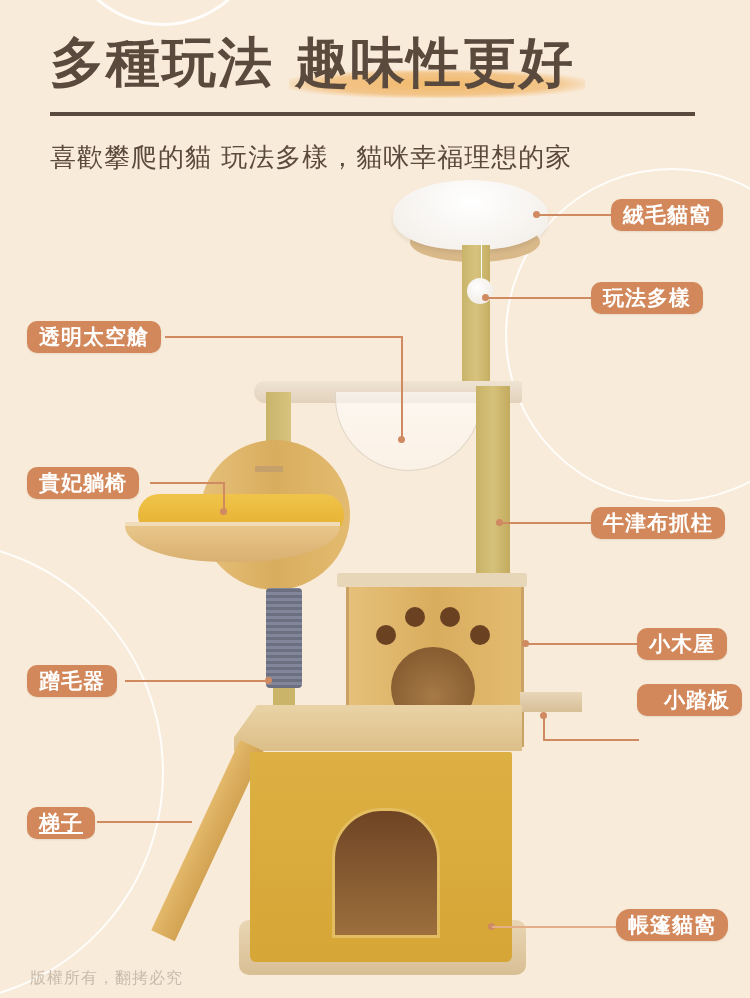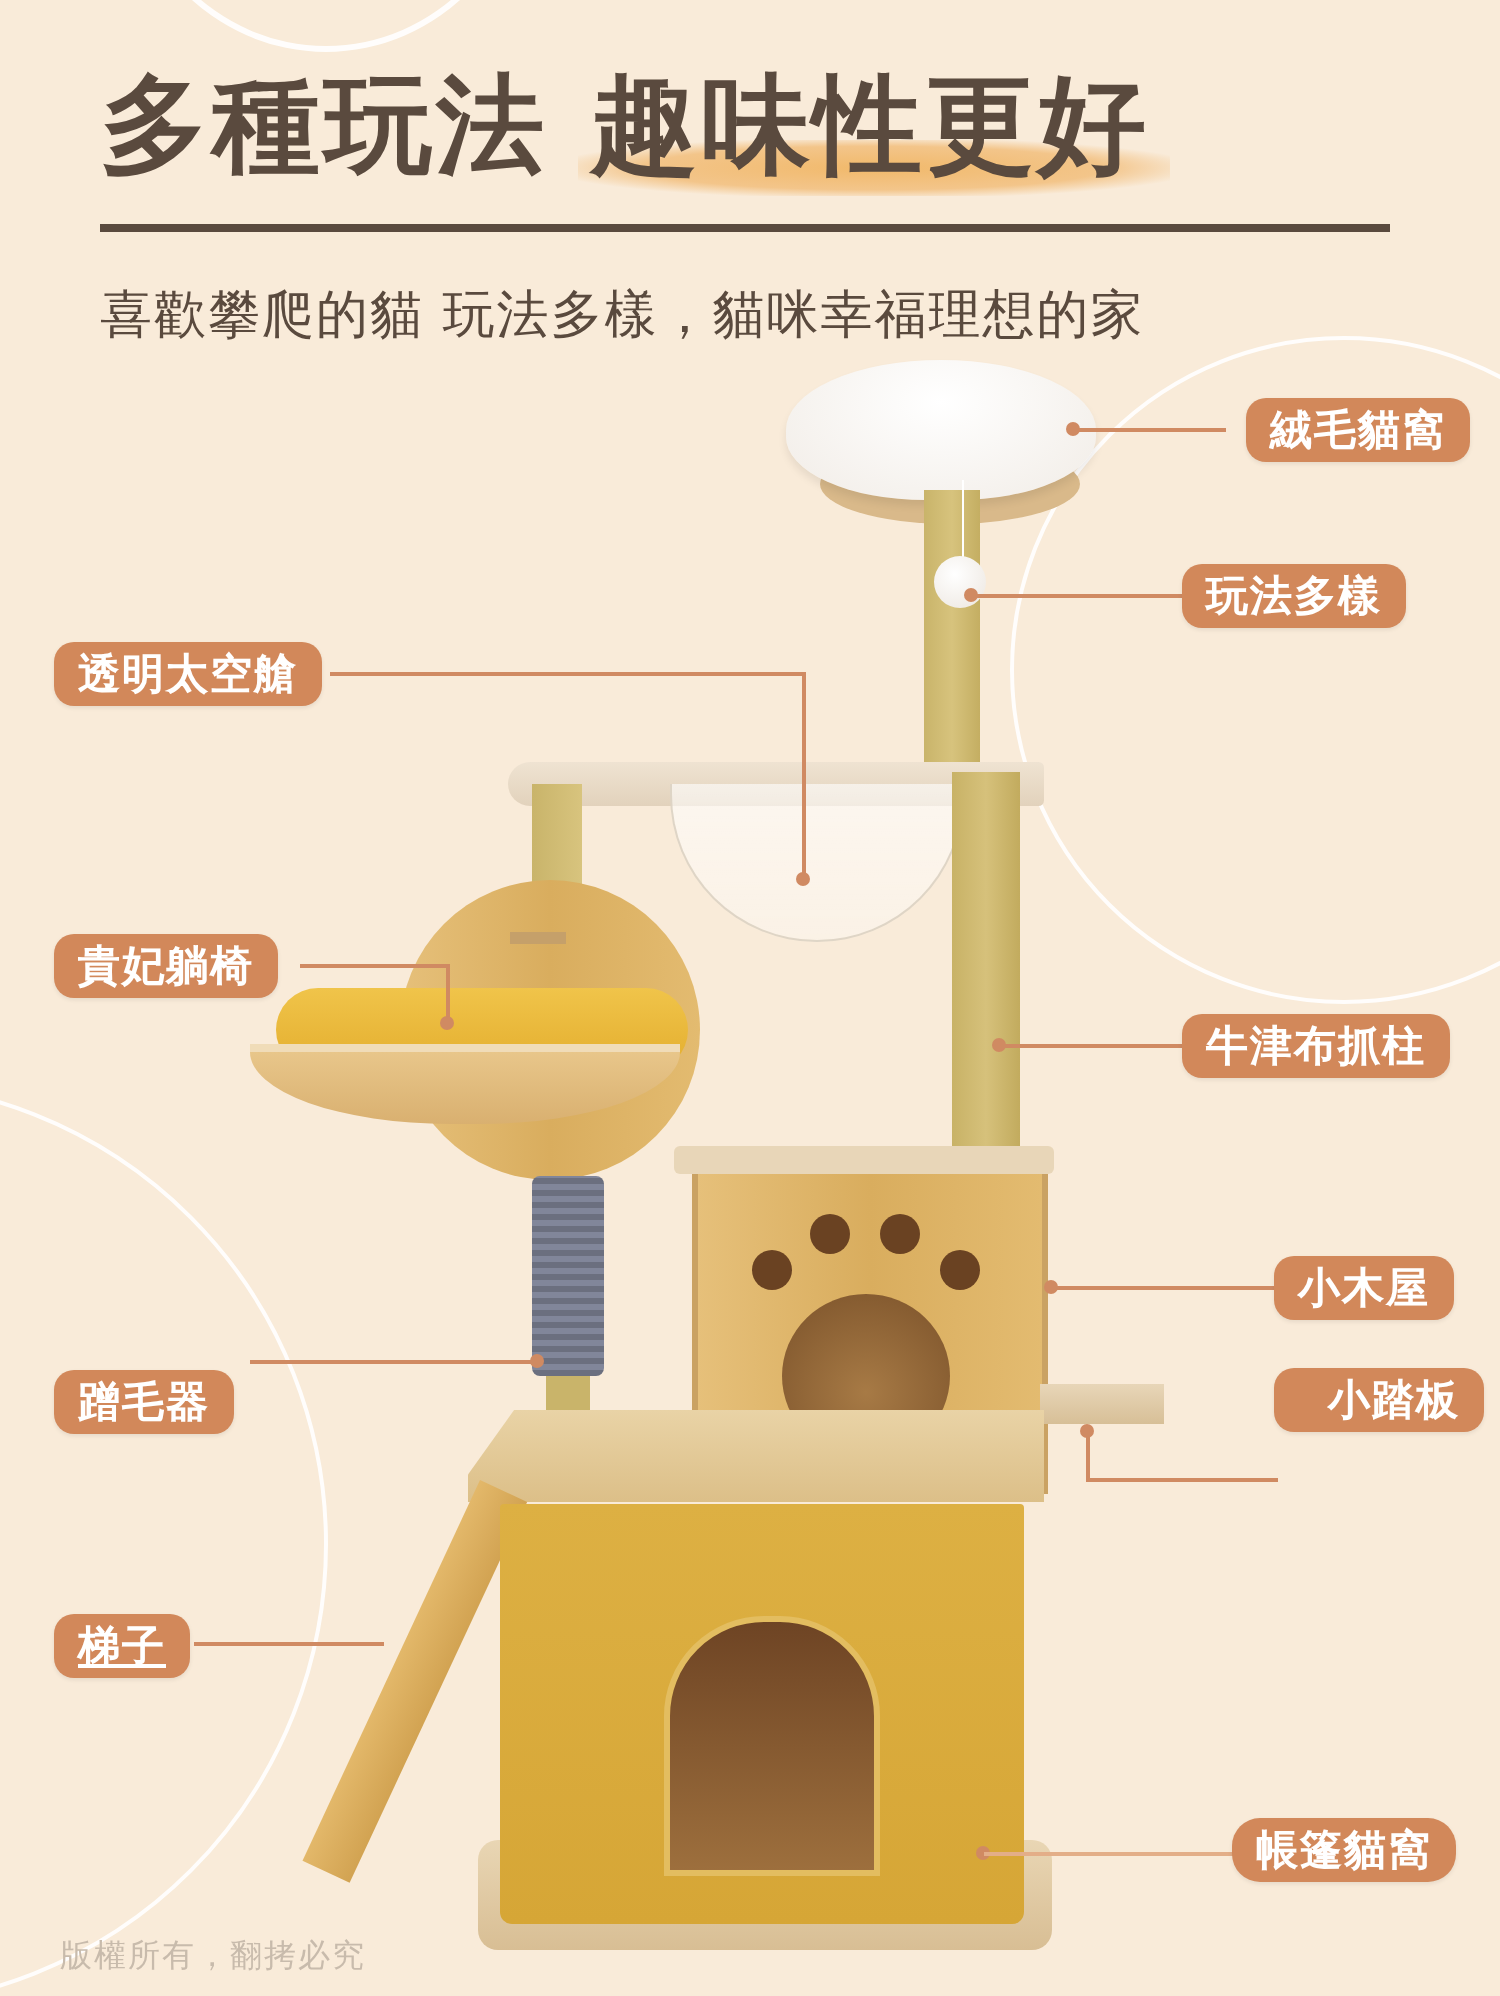--- a/index.html
+++ b/index.html
@@ -80,21 +80,21 @@
   <div class="abs" style="left:120px; top:740px; width:26px; height:210px; background:linear-gradient(90deg,#e3b86a,#d2a352); transform-origin:top left; transform:translate(120px,0) rotate(25deg);"></div>
 
   <div class="abs" style="left:239px; top:920px; width:287px; height:55px; border-radius:10px; background:linear-gradient(180deg,#e9d6b4,#d8be94);"></div>
   <div class="abs" style="left:250px; top:752px; width:262px; height:210px; background:linear-gradient(180deg,#ddb043,#d6a636); border-radius:2px 2px 6px 6px;">
     <div class="abs" style="left:82px; top:56px; width:102px; height:124px; border-radius:50px 50px 0 0; background:linear-gradient(180deg,#6e4424,#9d6f3d); border:3px solid #e3bd60;"></div>
   </div>
 </div>
 
 <div class="dot" style="left:533px; top:211px;"></div>
 <div class="leader" style="left:537px; top:214px; width:76px; height:2px;"></div>
-<div class="pill" style="left:611px; top:199px;margin-left:12px;">絨毛貓窩</div>
+<div class="pill" style="left:611px; top:199px;">絨毛貓窩</div>
 
 <div class="dot" style="left:482px; top:294px;"></div>
 <div class="leader" style="left:486px; top:297px; width:106px; height:2px;"></div>
 <div class="pill" style="left:591px; top:282px;">玩法多樣</div>
 
 <div class="pill" style="left:27px; top:321px;">透明太空艙</div>
 <div class="leader" style="left:165px; top:336px; width:238px; height:2px;"></div>
 <div class="leader" style="left:401px; top:336px; width:2px; height:102px;"></div>
 <div class="dot" style="left:398px; top:436px;"></div>
 
@@ -109,21 +109,21 @@
 
 <div class="dot" style="left:522px; top:640px;"></div>
 <div class="leader" style="left:526px; top:643px; width:114px; height:2px;"></div>
 <div class="pill" style="left:637px; top:628px;">小木屋</div>
 
 <div class="dot" style="left:540px; top:712px;"></div>
 <div class="leader" style="left:543px; top:715px; width:2px; height:25px;"></div>
 <div class="leader" style="left:543px; top:739px; width:96px; height:2px;"></div>
 <div class="pill" style="left:637px; top:684px;padding-left:27px;">小踏板</div>
 
-<div class="pill" style="left:27px; top:665px;margin-top:20px;">蹭毛器</div>
+<div class="pill" style="left:27px; top:665px;">蹭毛器</div>
 <div class="leader" style="left:125px; top:680px; width:143px; height:2px;"></div>
 <div class="dot" style="left:265px; top:677px;"></div>
 
 <div class="pill" style="left:27px; top:807px;text-decoration:underline;">梯子</div>
 <div class="leader" style="left:97px; top:821px; width:95px; height:2px;"></div>
 
 <div class="dot" style="left:488px; top:923px;"></div>
 <div class="leader" style="left:492px; top:926px; width:125px; height:2px; background:#e3ae88;"></div>
 <div class="pill" style="left:616px; top:909px;border-radius:14px;">帳篷貓窩</div>
 

